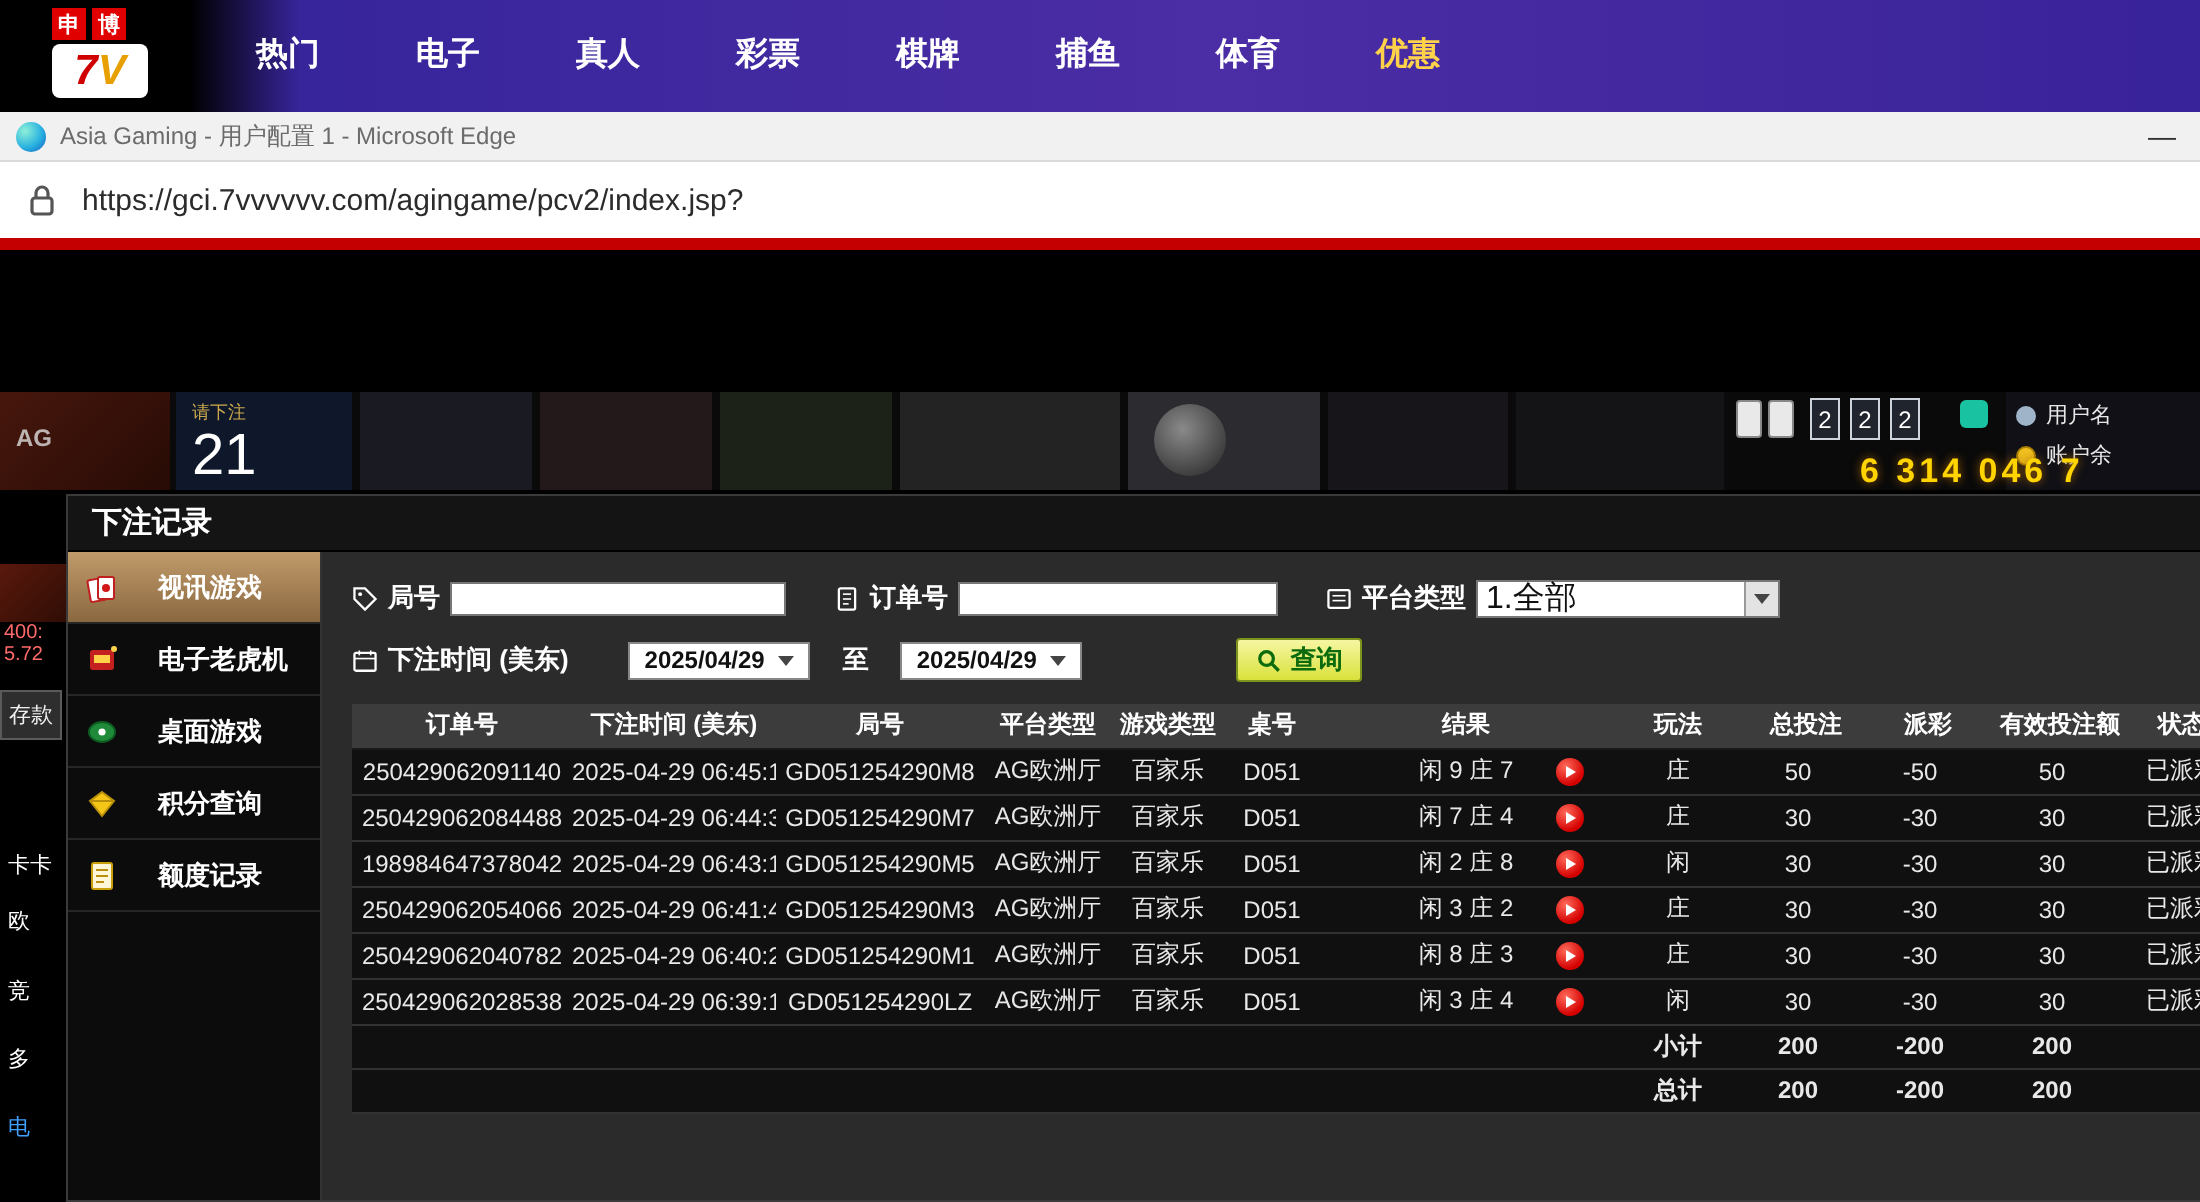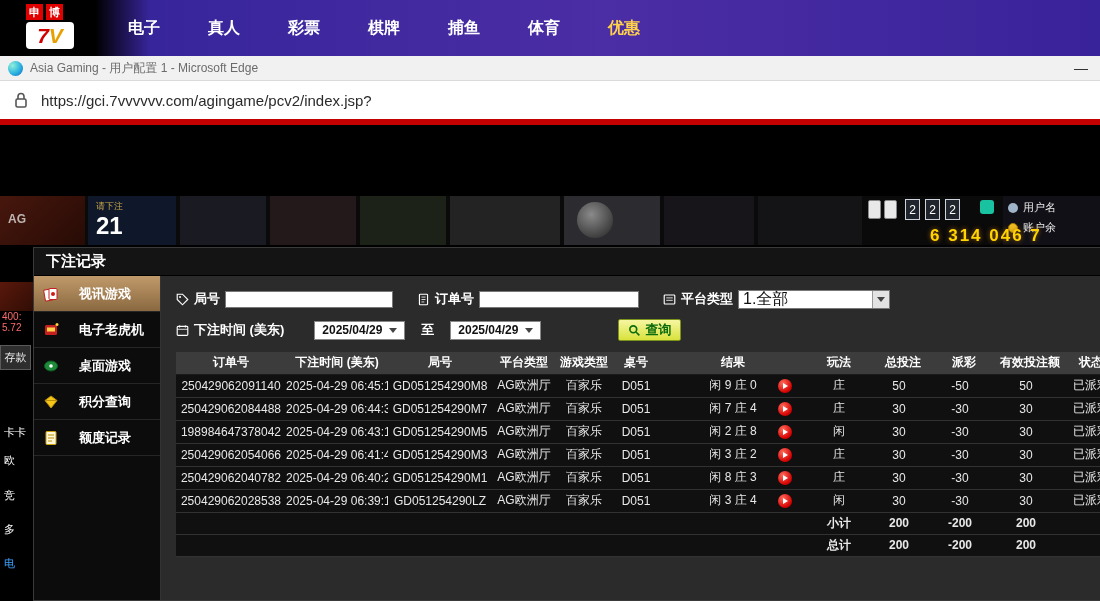--- a/index.html
+++ b/index.html
@@ -39,21 +39,21 @@
   
   #content { position:absolute; left:0; top:125px; width:1100px; height:476px; background:#000; }
 
   
   .bg-strip { position:absolute; left:0; top:71px; width:1100px; height:49px; background:#0a0a0a; }
   .dealer { position:absolute; left:0; top:0; width:85px; height:49px;
             background:linear-gradient(135deg,#47170d,#270b05);padding-left:23px; }
   .ag-mark { position:absolute; left:8px; top:16px; color:#ddd; font-size:12px; font-weight:bold; opacity:.8; }
   .bet-box { position:absolute; left:88px; top:0; width:88px; height:49px; background:#0f172a; padding:4px 8px; }
   .bet-prompt { color:#caa84c; font-size:9px; }
-  .countdown { color:#fff; font-size:24px; font-weight:bold; line-height:1.05; }
+  .countdown { color:#fff; font-size:29px; font-weight:normal; line-height:1.05; }
   .thumb { position:absolute; top:0; height:49px; }
   .emblem { position:absolute; left:577px; top:6px; width:36px; height:36px; border-radius:50%;
             background:radial-gradient(circle at 40% 35%,#8a8a8a,#3c3c3c 75%); }
   .card-backs { position:absolute; left:868px; top:4px; display:flex; gap:3px; }
   .card-back { width:13px; height:19px; background:#e9e9e9; border:1px solid #888; border-radius:2px; }
   .cards-row { position:absolute; left:905px; top:3px; display:flex; gap:5px; }
   .card2 { width:15px; height:21px; background:#20242c; border:1px solid #cfd4dc; color:#fff;
            font-size:12px; display:flex; align-items:center; justify-content:center; }
   .teal-dot { position:absolute; left:980px; top:4px; width:14px; height:14px; border-radius:3px; background:#19c2a0; }
   .user-panel { position:absolute; left:1003px; top:0; width:97px; height:49px; background:#101016; padding:4px 5px; }
@@ -129,20 +129,21 @@
     <div class="logo-tiles">
       <span class="tile">申</span>
       <span class="tile">博</span>
     </div>
     <div class="logo-brand">
       <span class="b7">7</span>
         <span class="bv">V</span>
     </div>
   </div>
   <div class="nav-items">
+    <span class="nav-item">热门</span>
     <span class="nav-item">电子</span>
     <span class="nav-item">真人</span>
     <span class="nav-item">彩票</span>
     <span class="nav-item">棋牌</span>
     <span class="nav-item">捕鱼</span>
     <span class="nav-item">体育</span>
     <span class="nav-item promo">优惠</span>
   </div>
 </div>
 
@@ -358,21 +359,21 @@
         <tbody>
           <tr>
             <td>250429062091140</td>
             <td>2025-04-29 06:45:14</td>
             <td>GD051254290M8</td>
             <td>AG欧洲厅</td>
             <td>百家乐</td>
             <td>D051</td>
             <td>
                 <div class="result-wrap">
-                  <span>闲 9 庄 0</span>
+                  <span>闲 9 庄 7</span>
                   <span class="play-btn">
                     <span class="tri"></span>
                   </span>
                 </div>
               </td>
             <td>庄</td>
             <td class="num">50</td>
             <td class="num neg">-50</td>
             <td class="num">50</td>
             <td class="status">已派彩</td>

